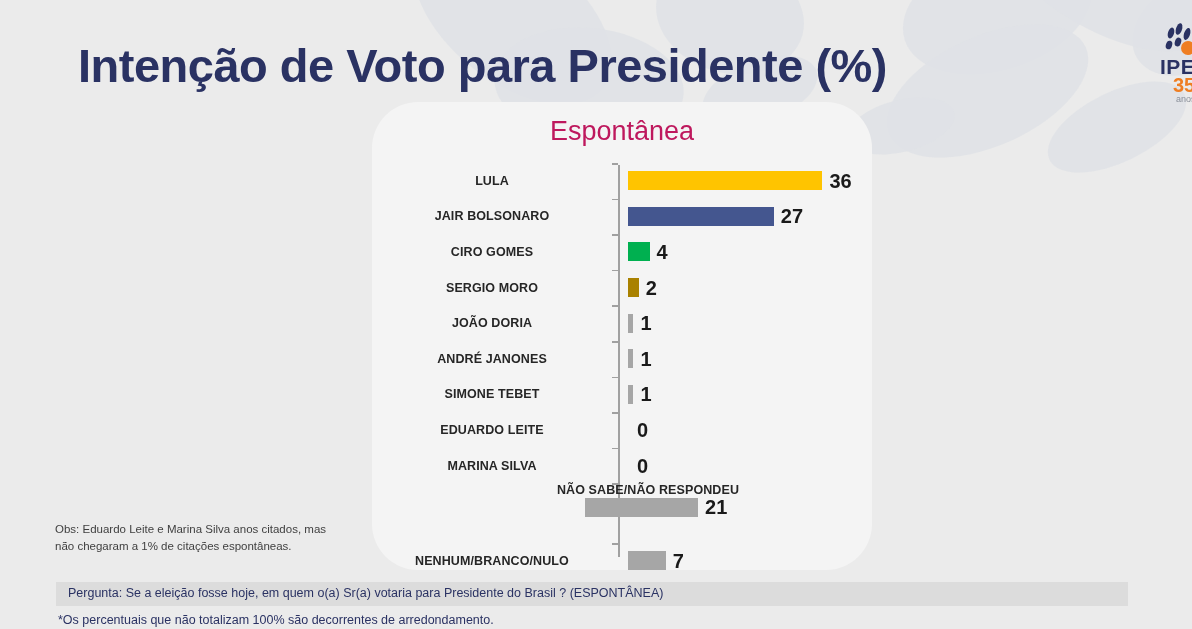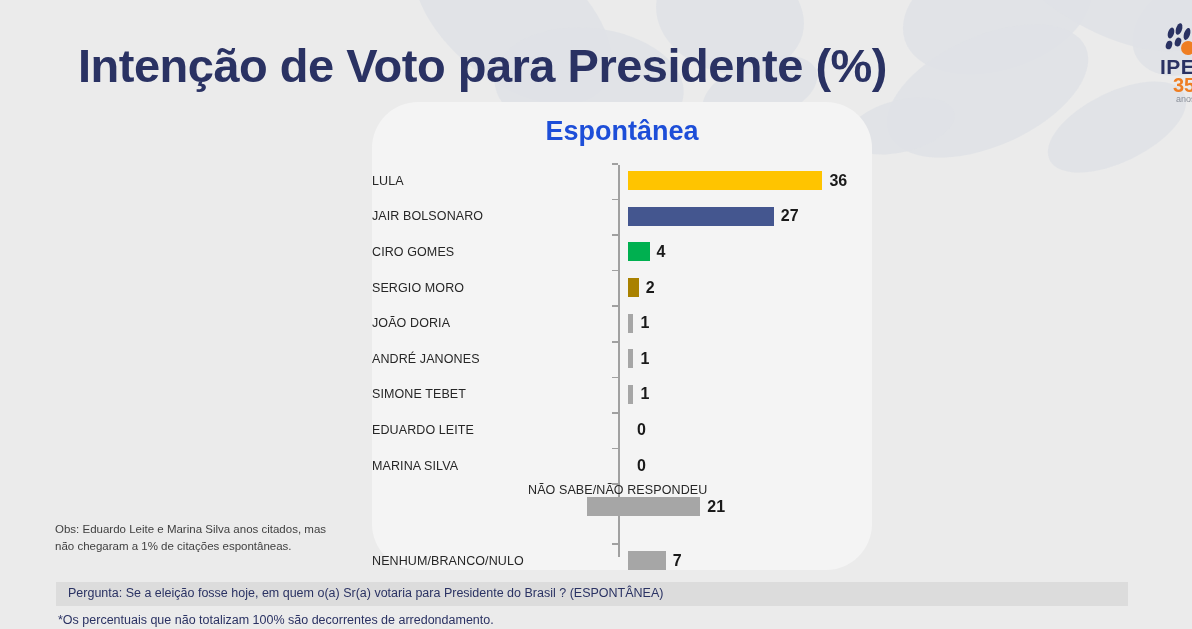--- a/index.html
+++ b/index.html
@@ -38,48 +38,48 @@
   .logo{position:absolute;left:1138px;top:12px;width:96px;height:92px;}
   .logo svg{display:block;}
 
   
   .panel{
     position:absolute;left:372px;top:102px;width:500px;height:468px;
     background:#f4f4f4;border-radius:46px;
   }
   .subtitle{
     position:absolute;left:372px;top:116px;width:500px;
-    text-align:center;font-size:27px;font-weight:bold;color:#1d4ed8;
+    text-align:center;font-size:27px;font-weight:normal;color:#be185d;
   }
 
   
   .chart{position:absolute;left:372px;top:163px;width:560px;height:400px;}
   .axis{
     position:absolute;left:246px;top:2px;width:2px;height:392px;
     background:#a0a0a0;
   }
   .rows{position:absolute;left:0;top:0;width:100%;height:100%;}
   .row{
     position:absolute;left:0;width:100%;height:35.6px;
     display:flex;align-items:center;
   }
   .cat{
-    width:240px;text-align:left;padding-right:8px;
-    font-size:12.5px;font-weight:normal;color:#262626;
+    width:240px;text-align:center;padding-right:8px;
+    font-size:12.5px;font-weight:bold;color:#262626;
     white-space:nowrap;letter-spacing:.1px;
   }
   .tick{
     position:absolute;left:240px;width:6px;height:1.5px;background:#a0a0a0;top:0;
   }
   .barwrap{
     position:relative;display:flex;align-items:center;margin-left:8px;
   }
   .bar{height:19px;display:block;}
   .val{
-    font-size:16px;font-weight:bold;color:#1a1a1a;margin-left:7px;
+    font-size:20px;font-weight:bold;color:#1a1a1a;margin-left:7px;
     line-height:1;
   }
   .val.zero{margin-left:9px;}
 
   
   .obs{
     position:absolute;left:55px;top:521px;width:312px;
     font-size:11.5px;color:#3f3f3f;line-height:1.45;
   }
 

